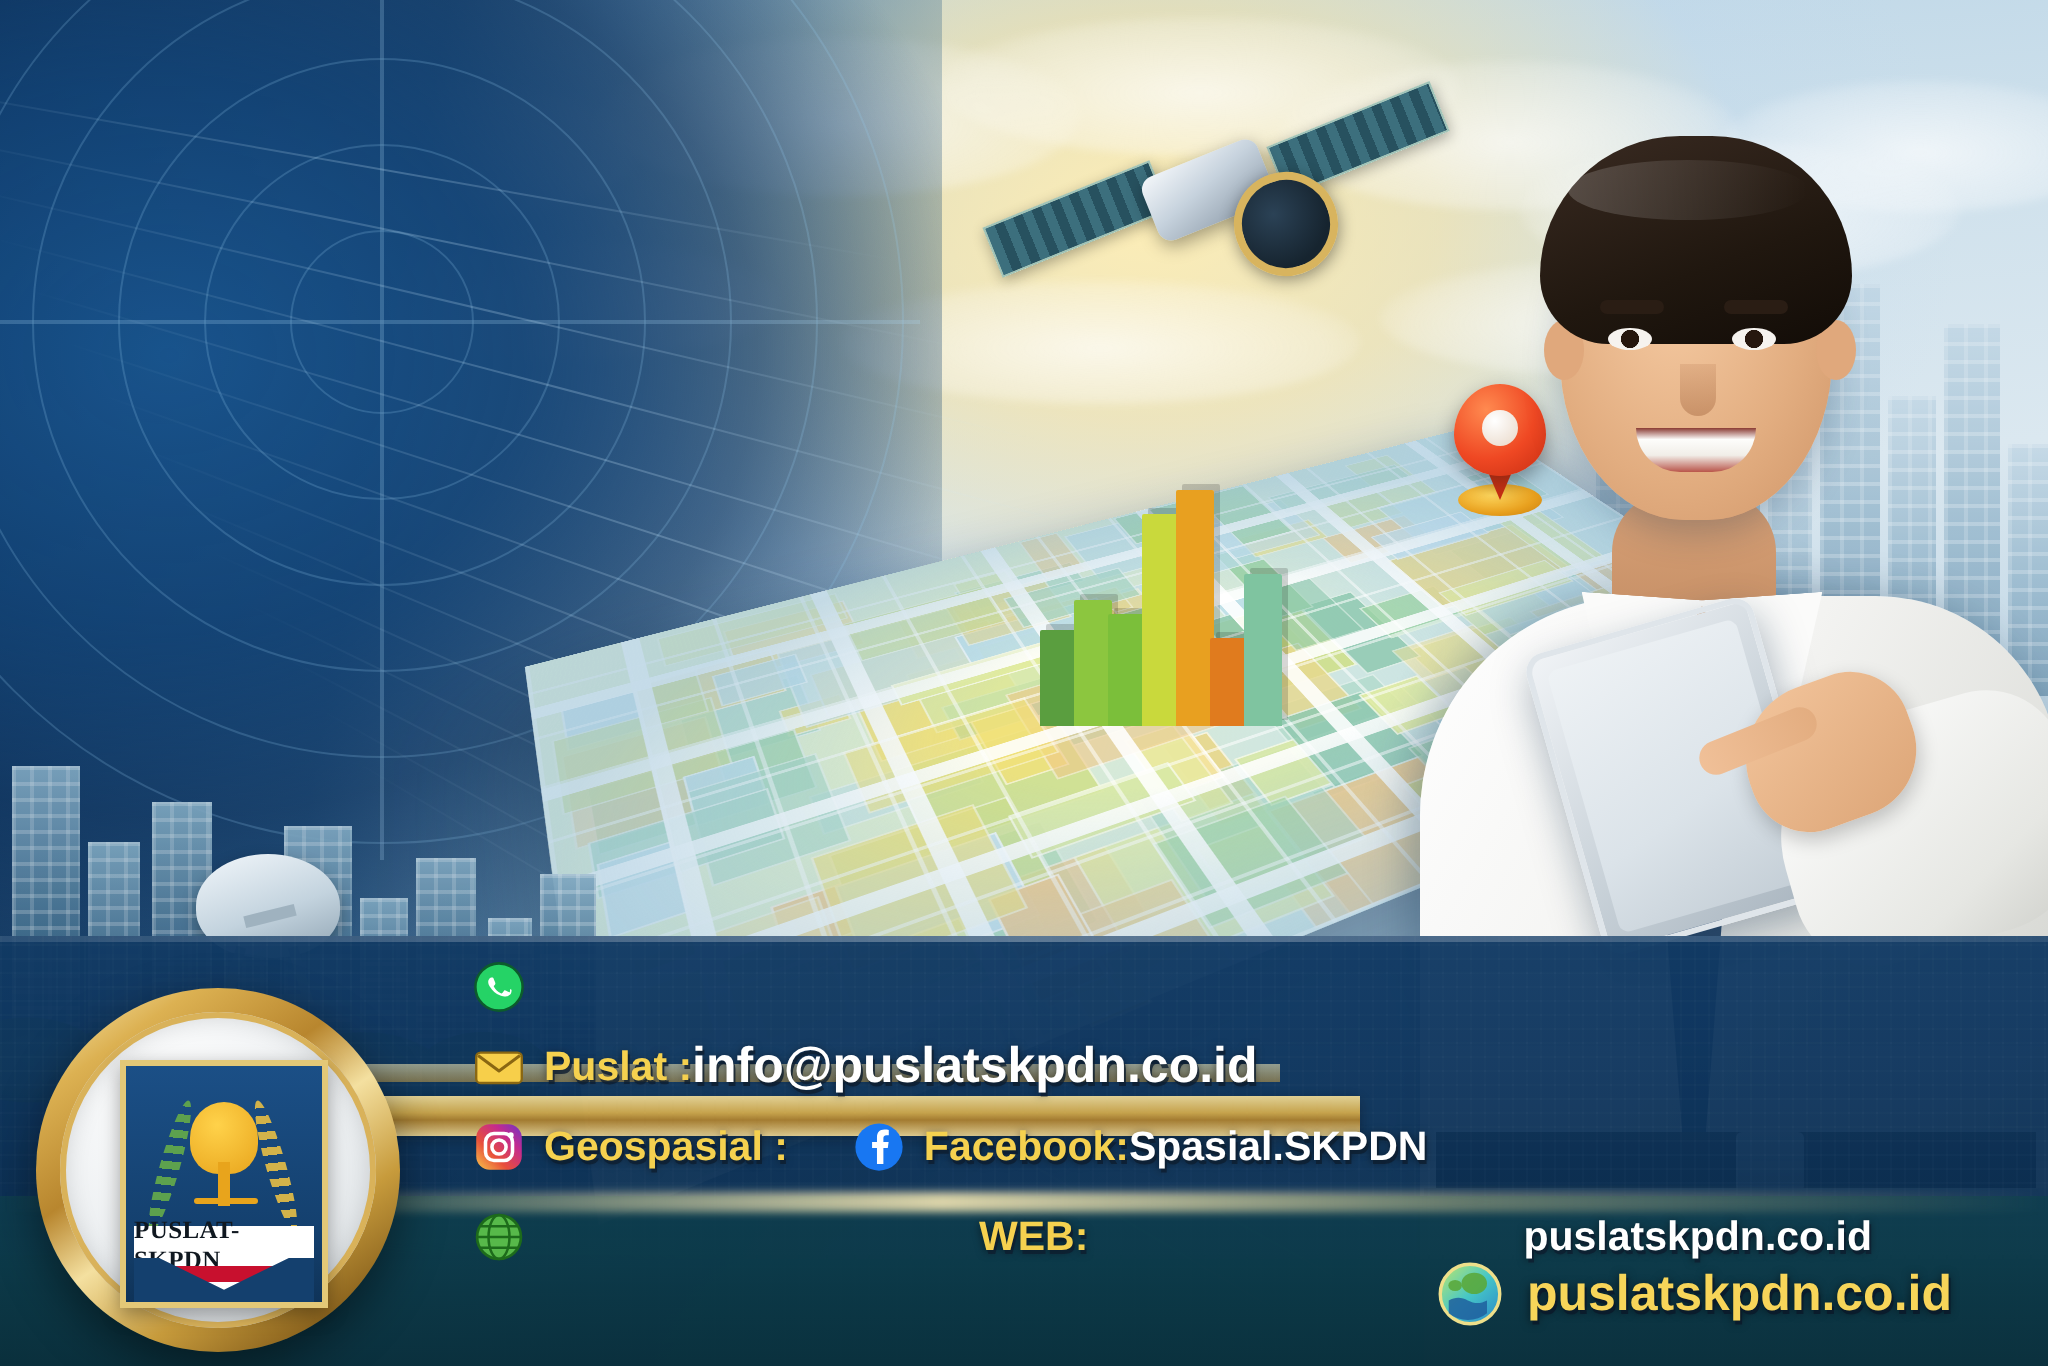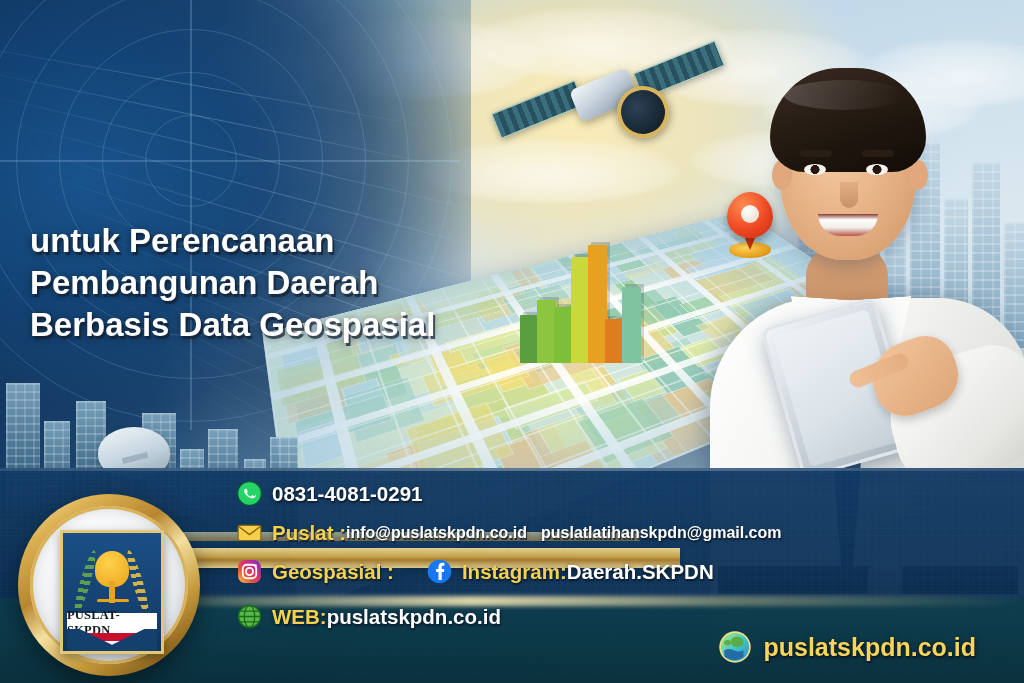--- a/index.html
+++ b/index.html
@@ -241,21 +241,21 @@
     font-size:33px;font-weight:bold;line-height:1.28;color:#ffffff;
     text-shadow:2px 3px 0 rgba(18,32,50,.72), 0 2px 8px rgba(0,0,0,.5);
   }
 
   .contact{position:absolute;left:236px;top:480px;width:700px;}
   .crow{display:flex;align-items:center;margin-bottom:12px;}
   .crow .lbl{font-size:20.5px;font-weight:bold;color:#f5d14f;
     text-shadow:1px 2px 0 rgba(14,30,48,.8), 0 1px 4px rgba(0,0,0,.55);white-space:nowrap;}
   .crow .val{font-size:20.5px;font-weight:bold;color:#ffffff;
     text-shadow:1px 2px 0 rgba(14,30,48,.8), 0 1px 4px rgba(0,0,0,.55);white-space:nowrap;}
-  .crow .val.sm{font-size:16px;}
+  .crow .val.sm{font-size:25px;}
   .ico{width:27px;height:27px;margin-right:9px;flex:0 0 auto;display:block;}
 
   .weburl{position:absolute;right:48px;top:630px;display:flex;align-items:center;}
   .weburl .t{font-size:25px;font-weight:bold;color:#f7d559;margin-left:11px;
     text-shadow:1px 2px 0 rgba(10,26,42,.85), 0 1px 5px rgba(0,0,0,.6);}
 </style>
 </head>
 <body>
 
 <div class="banner">
@@ -515,25 +515,20 @@
     <div class="p-pants"></div>
     <div class="tablet">
       <div class="tablet-screen"></div>
     </div>
     <div class="p-arm"></div>
     <div class="p-hand"></div>
     <div class="p-finger"></div>
   </div>
 
 
-  <div class="subtitle">
-    <div>untuk Perencanaan</div>
-    <div>Pembangunan Daerah</div>
-    <div>Berbasis Data Geospasial</div>
-  </div>
 
   <div class="panel"></div>
   <div class="panel-top-edge"></div>
   <div class="panel-texture"></div>
   <div class="bottom-band"></div>
   <div class="gold-streak"></div>
 
   <div class="ribbon2"></div>
   <div class="ribbon"></div>
 
@@ -558,31 +553,29 @@
   </div>
 
   <div class="contact">
 
     <div class="crow">
       <svg class="ico" viewBox="0 0 32 32">
         <circle cx="16" cy="16" r="14" fill="#25d366" stroke="#0c5c2c" stroke-width="1.5"></circle>
         <path d="M22.4 19.2c-.4-.2-2.3-1.1-2.6-1.2-.3-.1-.6-.2-.8.2s-.9 1.2-1.1 1.4c-.2.2-.4.3-.8.1-1.9-.9-3.2-2.1-4.1-3.9-.3-.6.3-.5.8-1.6.1-.2 0-.4 0-.6s-.8-1.9-1-2.6c-.3-.7-.5-.6-.8-.6h-.6c-.2 0-.6.1-.9.4-1.3 1.4-1.1 3.2 0 4.9 1.7 2.6 3.4 4.2 6.3 5.3 2 .7 2.8.7 3.8.5.8-.1 2.3-.9 2.6-1.9.3-.9.3-1.7.2-1.9-.1-.2-.4-.3-.8-.5z" fill="#fff"></path>
         <path d="M9.5 24.5l1.2-3.6" stroke="#25d366" stroke-width="2.4" fill="none"></path>
       </svg>
-      <span class="val">0831-4081-0291</span>
     </div>
 
     <div class="crow">
       <svg class="ico" viewBox="0 0 32 32">
         <rect x="2.5" y="7.5" width="27" height="18" rx="2.6" fill="#f7cf4a" stroke="#8a6712" stroke-width="1.4"></rect>
         <path d="M3.6 9.2 16 18.4 28.4 9.2" fill="none" stroke="#8a6712" stroke-width="1.8" stroke-linejoin="round"></path>
       </svg>
       <span class="lbl">Puslat : </span>
       <span class="val sm">info@puslatskpdn.co.id</span>
-      <span class="val sm" style="margin-left:14px;">puslatlatihanskpdn@gmail.com</span>
     </div>
 
     <div class="crow">
       <svg class="ico" viewBox="0 0 32 32">
         <defs>
           <linearGradient id="ig" x1="0" y1="1" x2="1" y2="0">
             <stop offset="0%" stop-color="#f9c84b"></stop>
               <stop offset="35%" stop-color="#e8503a"></stop>
             <stop offset="70%" stop-color="#c42a8f"></stop>
               <stop offset="100%" stop-color="#6b35c8"></stop>
@@ -592,25 +585,25 @@
         <rect x="8" y="8" width="16" height="16" rx="5" fill="none" stroke="#fff" stroke-width="2.1"></rect>
         <circle cx="16" cy="16" r="4.2" fill="none" stroke="#fff" stroke-width="2.1"></circle>
         <circle cx="23" cy="9" r="1.7" fill="#fff"></circle>
       </svg>
       <span class="lbl">Geospasial : </span>
 
       <svg class="ico" style="margin-left:32px;" viewBox="0 0 32 32">
         <circle cx="16" cy="16" r="14" fill="#1877f2"></circle>
         <path d="M18.6 16.6h2.6l.5-3.5h-3.1v-2.2c0-1 .4-1.8 1.9-1.8h1.3V5.9c-.6-.1-1.6-.2-2.6-.2-2.7 0-4.4 1.6-4.4 4.6v2.8h-2.9v3.5h2.9V26h3.8z" fill="#fff"></path>
       </svg>
-      <span class="lbl">Instagram: </span>
-      <span class="val">Daerah.SKPDN</span>
-    </div>
-
-    <div class="crow" style="margin-top:18px;">
+      <span class="lbl">Facebook: </span>
+      <span class="val">Spasial.SKPDN</span>
+    </div>
+
+    <div class="crow" style="margin-top:18px;justify-content:space-between;">
       <svg class="ico" viewBox="0 0 32 32">
         <circle cx="16" cy="16" r="13" fill="#57b94a" stroke="#1d6b1b" stroke-width="1.6"></circle>
         <ellipse cx="16" cy="16" rx="6.2" ry="13" fill="none" stroke="#1d6b1b" stroke-width="1.5"></ellipse>
         <path d="M3.2 16h25.6M5.2 9.6h21.6M5.2 22.4h21.6" stroke="#1d6b1b" stroke-width="1.5" fill="none"></path>
       </svg>
       <span class="lbl">WEB: </span>
       <span class="val">puslatskpdn.co.id</span>
     </div>
   </div>
 

